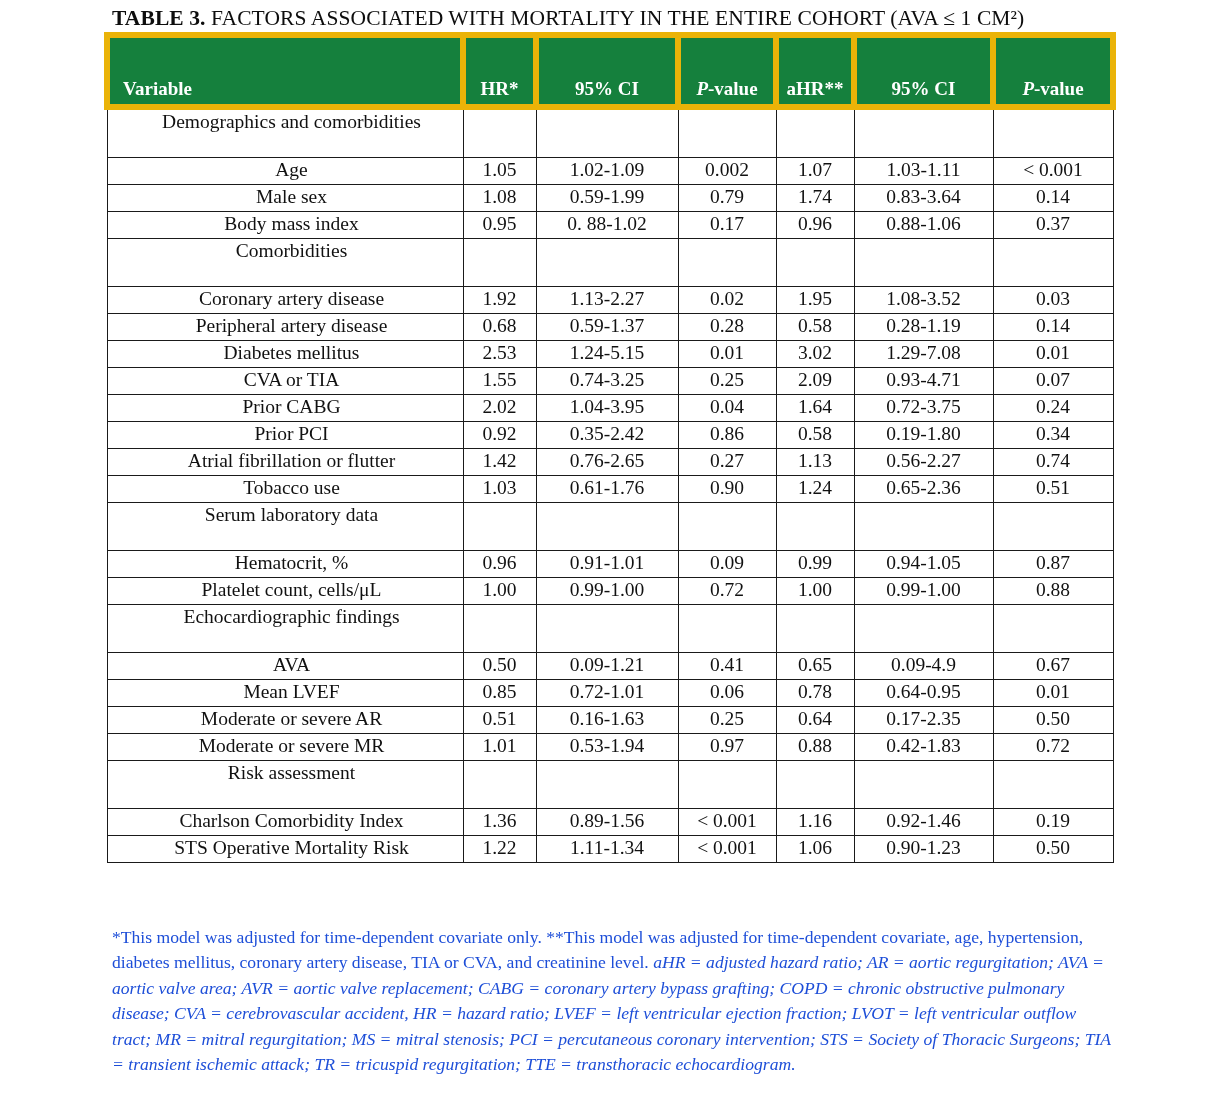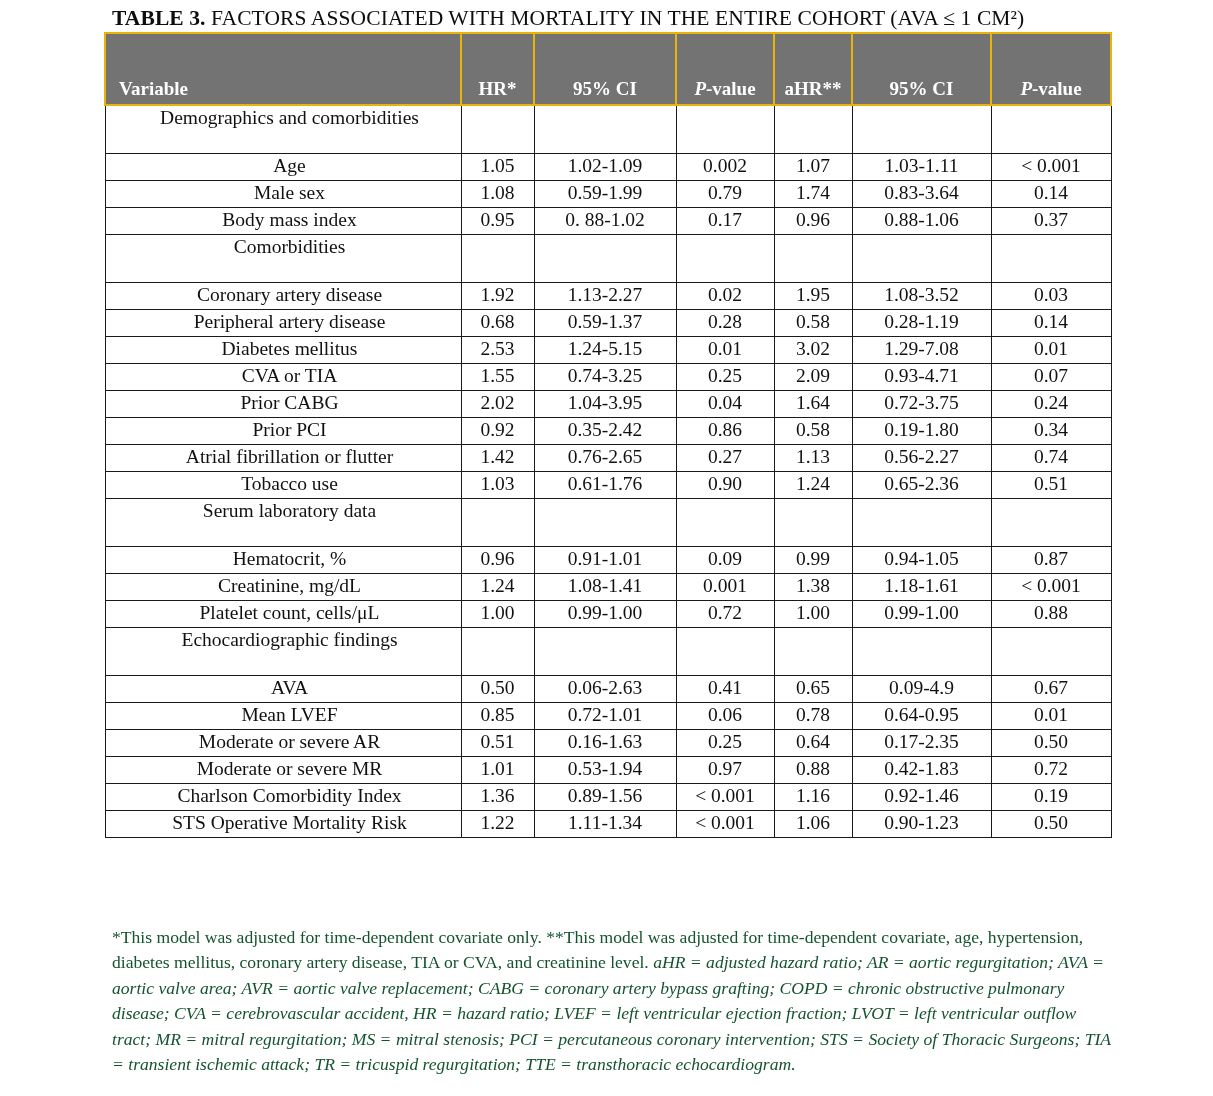--- a/index.html
+++ b/index.html
@@ -52,25 +52,25 @@
   table.data-table col.c-var   { width: 356px; }
   table.data-table col.c-hr    { width: 73px;  }
   table.data-table col.c-ci    { width: 142px; }
   table.data-table col.c-p     { width: 98px;  }
   table.data-table col.c-ahr   { width: 78px;  }
   table.data-table col.c-aci   { width: 139px; }
   table.data-table col.c-ap    { width: 120px; }
 
   
   thead th {
-    background: #737373;
+    background: #15803d;
     color: #ffffff;
     font-weight: bold;
     font-size: 19px;
-    border: 2px solid #eab308;
+    border: 6px solid #eab308;
     padding: 0 0 4px 0;
     height: 72px;
     vertical-align: bottom;
     text-align: center;
     box-sizing: border-box;
   }
   thead th.h-var {
     text-align: left;
     padding-left: 13px;
   }
@@ -108,21 +108,21 @@
     padding-top: 1px;
   }
   
   .footnote {
     position: absolute;
     left: 112px;
     top: 925px;
     width: 1000px;
     font-size: 17.6px;
     line-height: 25.4px;
-    color: #14532d;
+    color: #1d4ed8;
     text-align: left;
   }
   .footnote .it { font-style: italic; }
 </style>
 </head>
 <body>
 
 <div class="page">
 
   <div class="table-title">
@@ -492,43 +492,20 @@
             </td>
             <td>
               <span>0.94-1.05</span>
             </td>
             <td>
               <span>0.87</span>
             </td>
           </tr>
           <tr class="data-row">
             <td class="v">
-              <span>Creatinine, mg/dL</span>
-            </td>
-            <td>
-              <span>1.24</span>
-            </td>
-            <td>
-              <span>1.08-1.41</span>
-            </td>
-            <td>
-              <span>0.001</span>
-            </td>
-            <td>
-              <span>1.38</span>
-            </td>
-            <td>
-              <span>1.18-1.61</span>
-            </td>
-            <td>
-              <span>&lt; 0.001</span>
-            </td>
-          </tr>
-          <tr class="data-row">
-            <td class="v">
               <span>Platelet count, cells/μL</span>
             </td>
             <td>
               <span>1.00</span>
             </td>
             <td>
               <span>0.99-1.00</span>
             </td>
             <td>
               <span>0.72</span>
@@ -567,21 +544,21 @@
             </td>
           </tr>
           <tr class="data-row">
             <td class="v">
               <span>AVA</span>
             </td>
             <td>
               <span>0.50</span>
             </td>
             <td>
-              <span>0.06-2.63</span>
+              <span>0.09-1.21</span>
             </td>
             <td>
               <span>0.41</span>
             </td>
             <td>
               <span>0.65</span>
             </td>
             <td>
               <span>0.09-4.9</span>
             </td>
@@ -649,20 +626,43 @@
               <span>0.97</span>
             </td>
             <td>
               <span>0.88</span>
             </td>
             <td>
               <span>0.42-1.83</span>
             </td>
             <td>
               <span>0.72</span>
+            </td>
+          </tr>
+          <tr class="section-row">
+            <td class="v">
+              <span>Risk assessment</span>
+            </td>
+            <td>
+              <span></span>
+            </td>
+            <td>
+              <span></span>
+            </td>
+            <td>
+              <span></span>
+            </td>
+            <td>
+              <span></span>
+            </td>
+            <td>
+              <span></span>
+            </td>
+            <td>
+              <span></span>
             </td>
           </tr>
           <tr class="data-row">
             <td class="v">
               <span>Charlson Comorbidity Index</span>
             </td>
             <td>
               <span>1.36</span>
             </td>
             <td>

